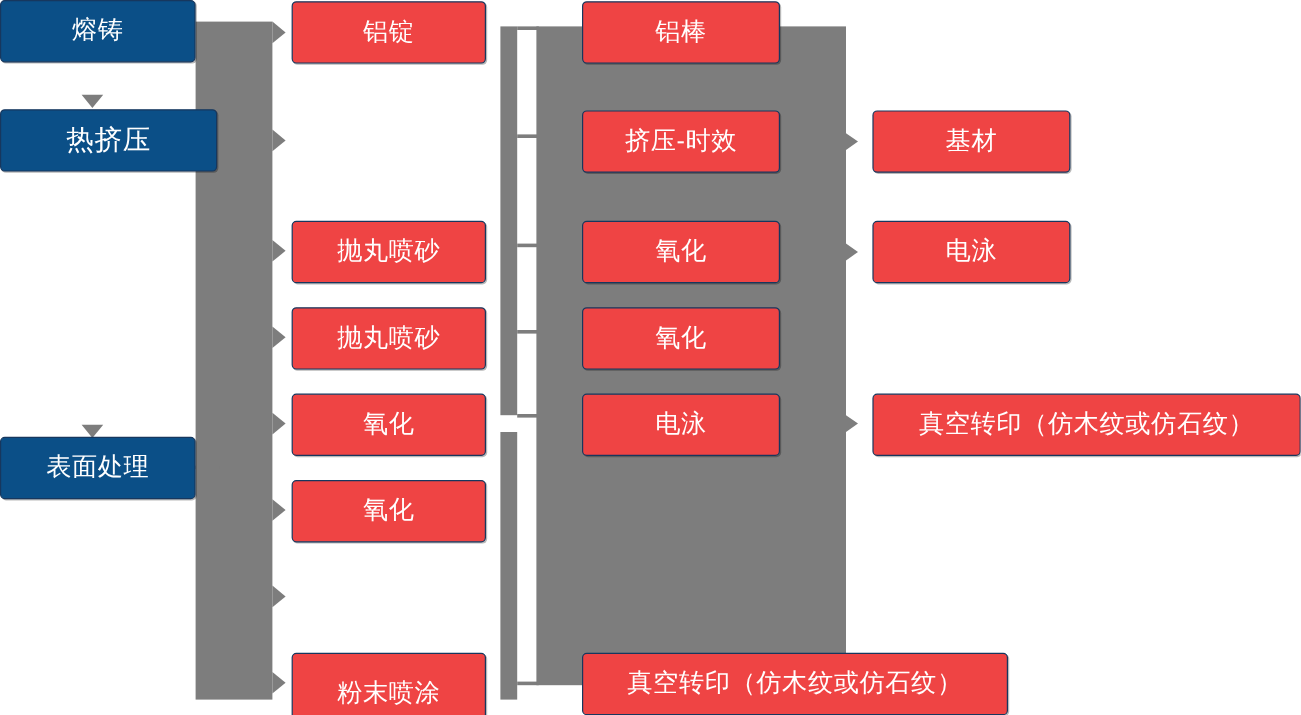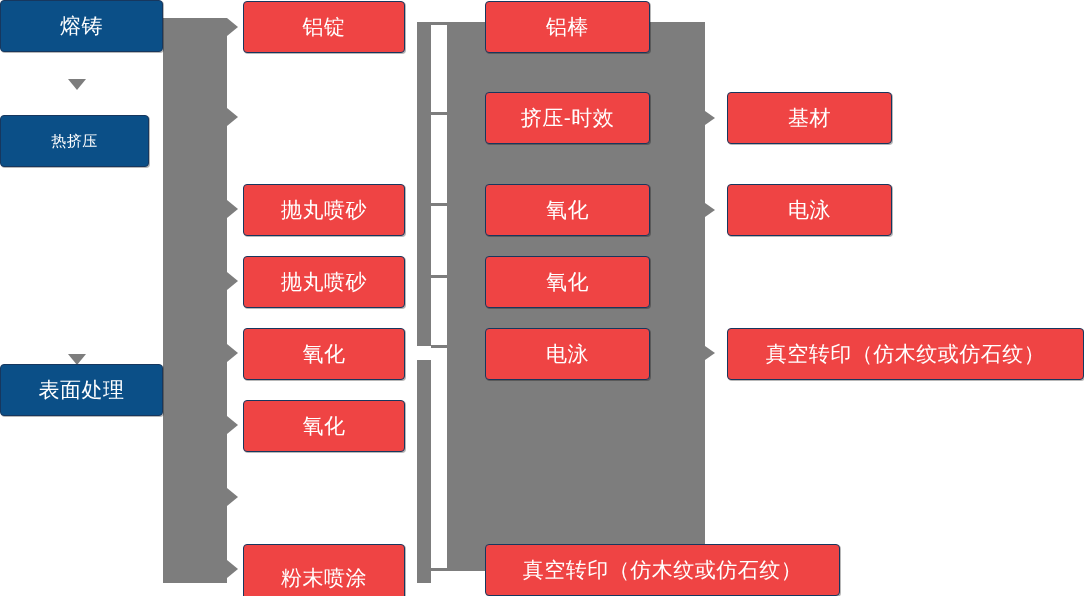--- a/index.html
+++ b/index.html
@@ -98,25 +98,25 @@
 
   <div class="gray" style="left:447px; top:22px; width:258px; height:549px;"></div>
   <div class="gray-arrow small" style="left:705px; top:111px;"></div>
   <div class="gray-arrow small" style="left:705px; top:203px;"></div>
   <div class="gray-arrow small" style="left:705px; top:346px;"></div>
 
   <div class="box dark" style="left:0px; top:0px; width:163px; height:52px; font-size:21px;">
     <span class="lbl">熔铸</span>
   </div>
 
-  <div class="box dark" style="left:0px; top:91px; width:149px; height:52px; font-size:15px;margin-top:24px;">
+  <div class="box dark" style="left:0px; top:91px; width:181px; height:52px; font-size:23px;">
     <span class="lbl">热挤压</span>
   </div>
 
-  <div class="box dark" style="left:0px; top:364px; width:163px; height:52px; font-size:21px;">
+  <div class="box dark" style="left:0px; top:364px; width:163px; height:52px; font-size:21px;font-family:Liberation Serif, serif;">
     <span class="lbl">表面处理</span>
   </div>
 
   <div class="box bright" style="left:243px; top:1px; width:162px; height:52px; font-size:21px;">
     <span class="lbl">铝锭</span>
   </div>
 
 
   <div class="box bright" style="left:243px; top:184px; width:162px; height:52px; font-size:21px;">
     <span class="lbl">抛丸喷砂</span>

